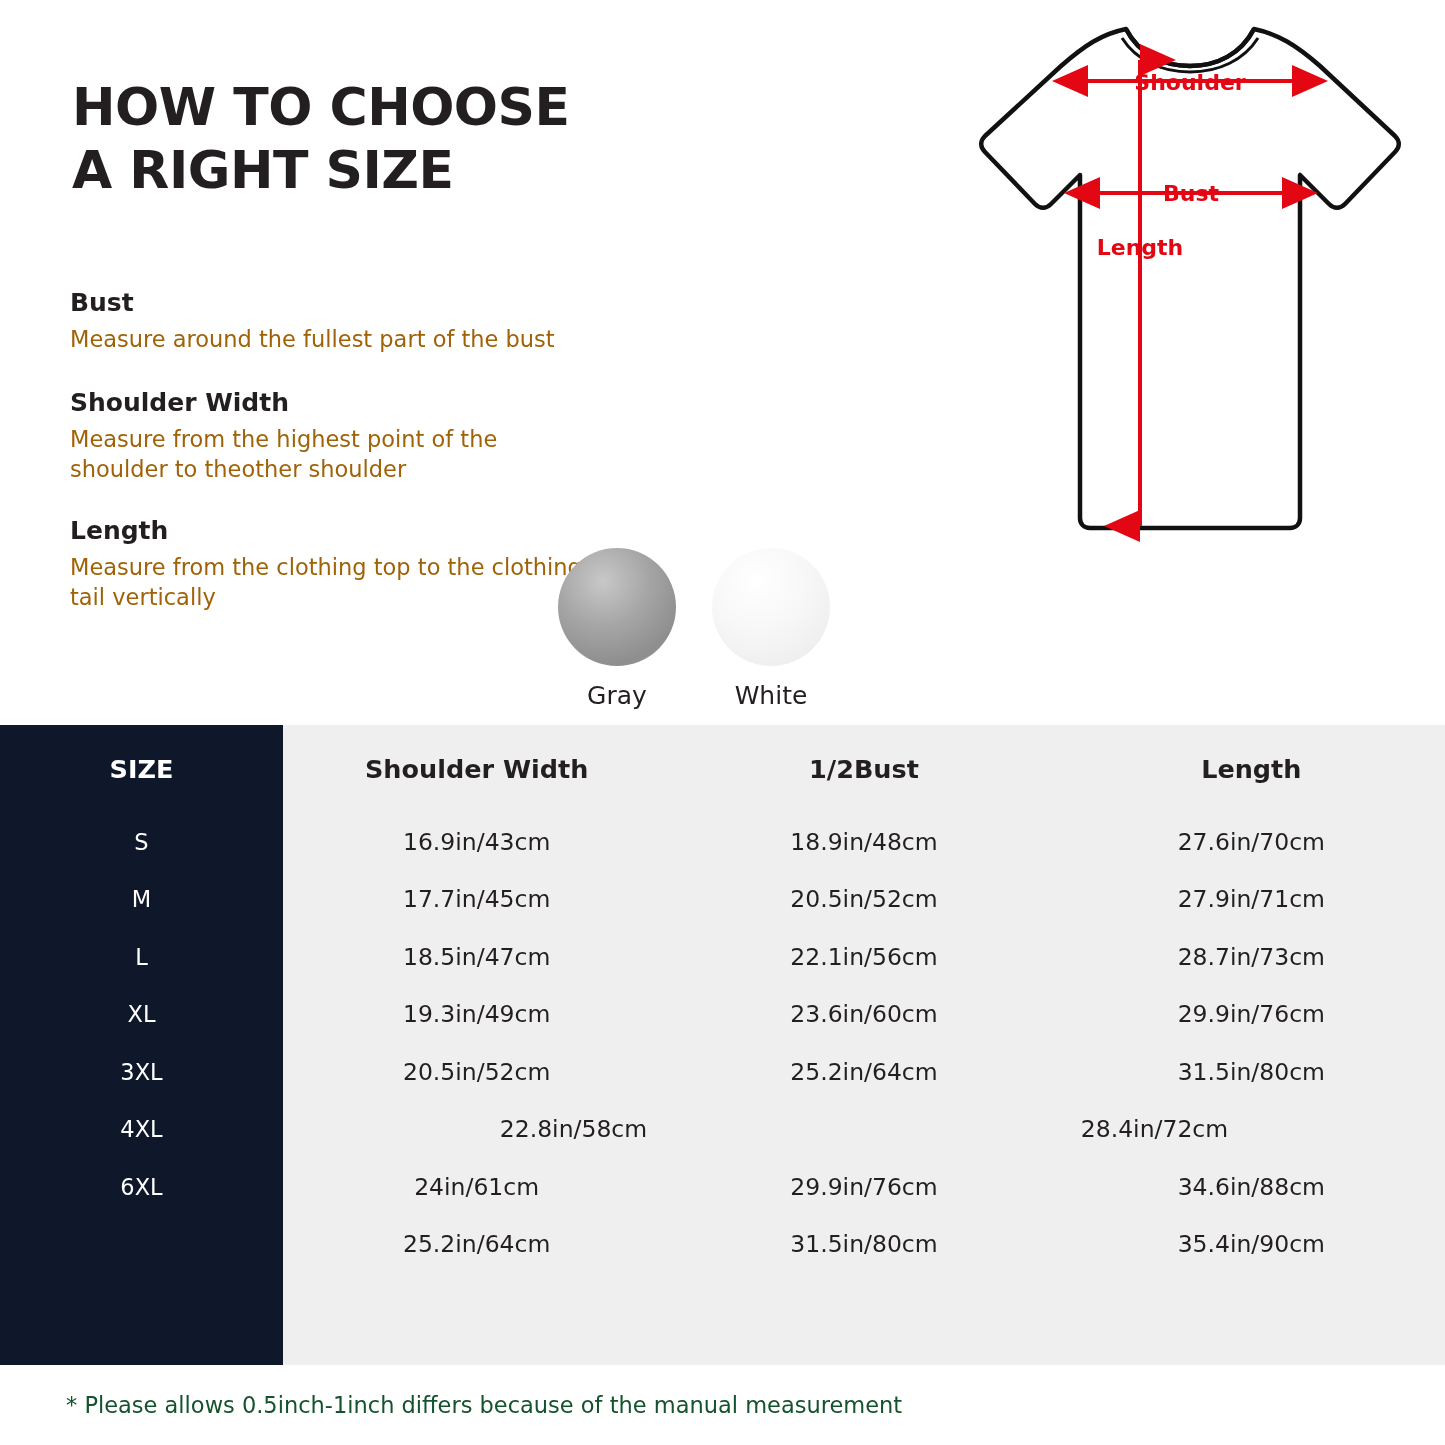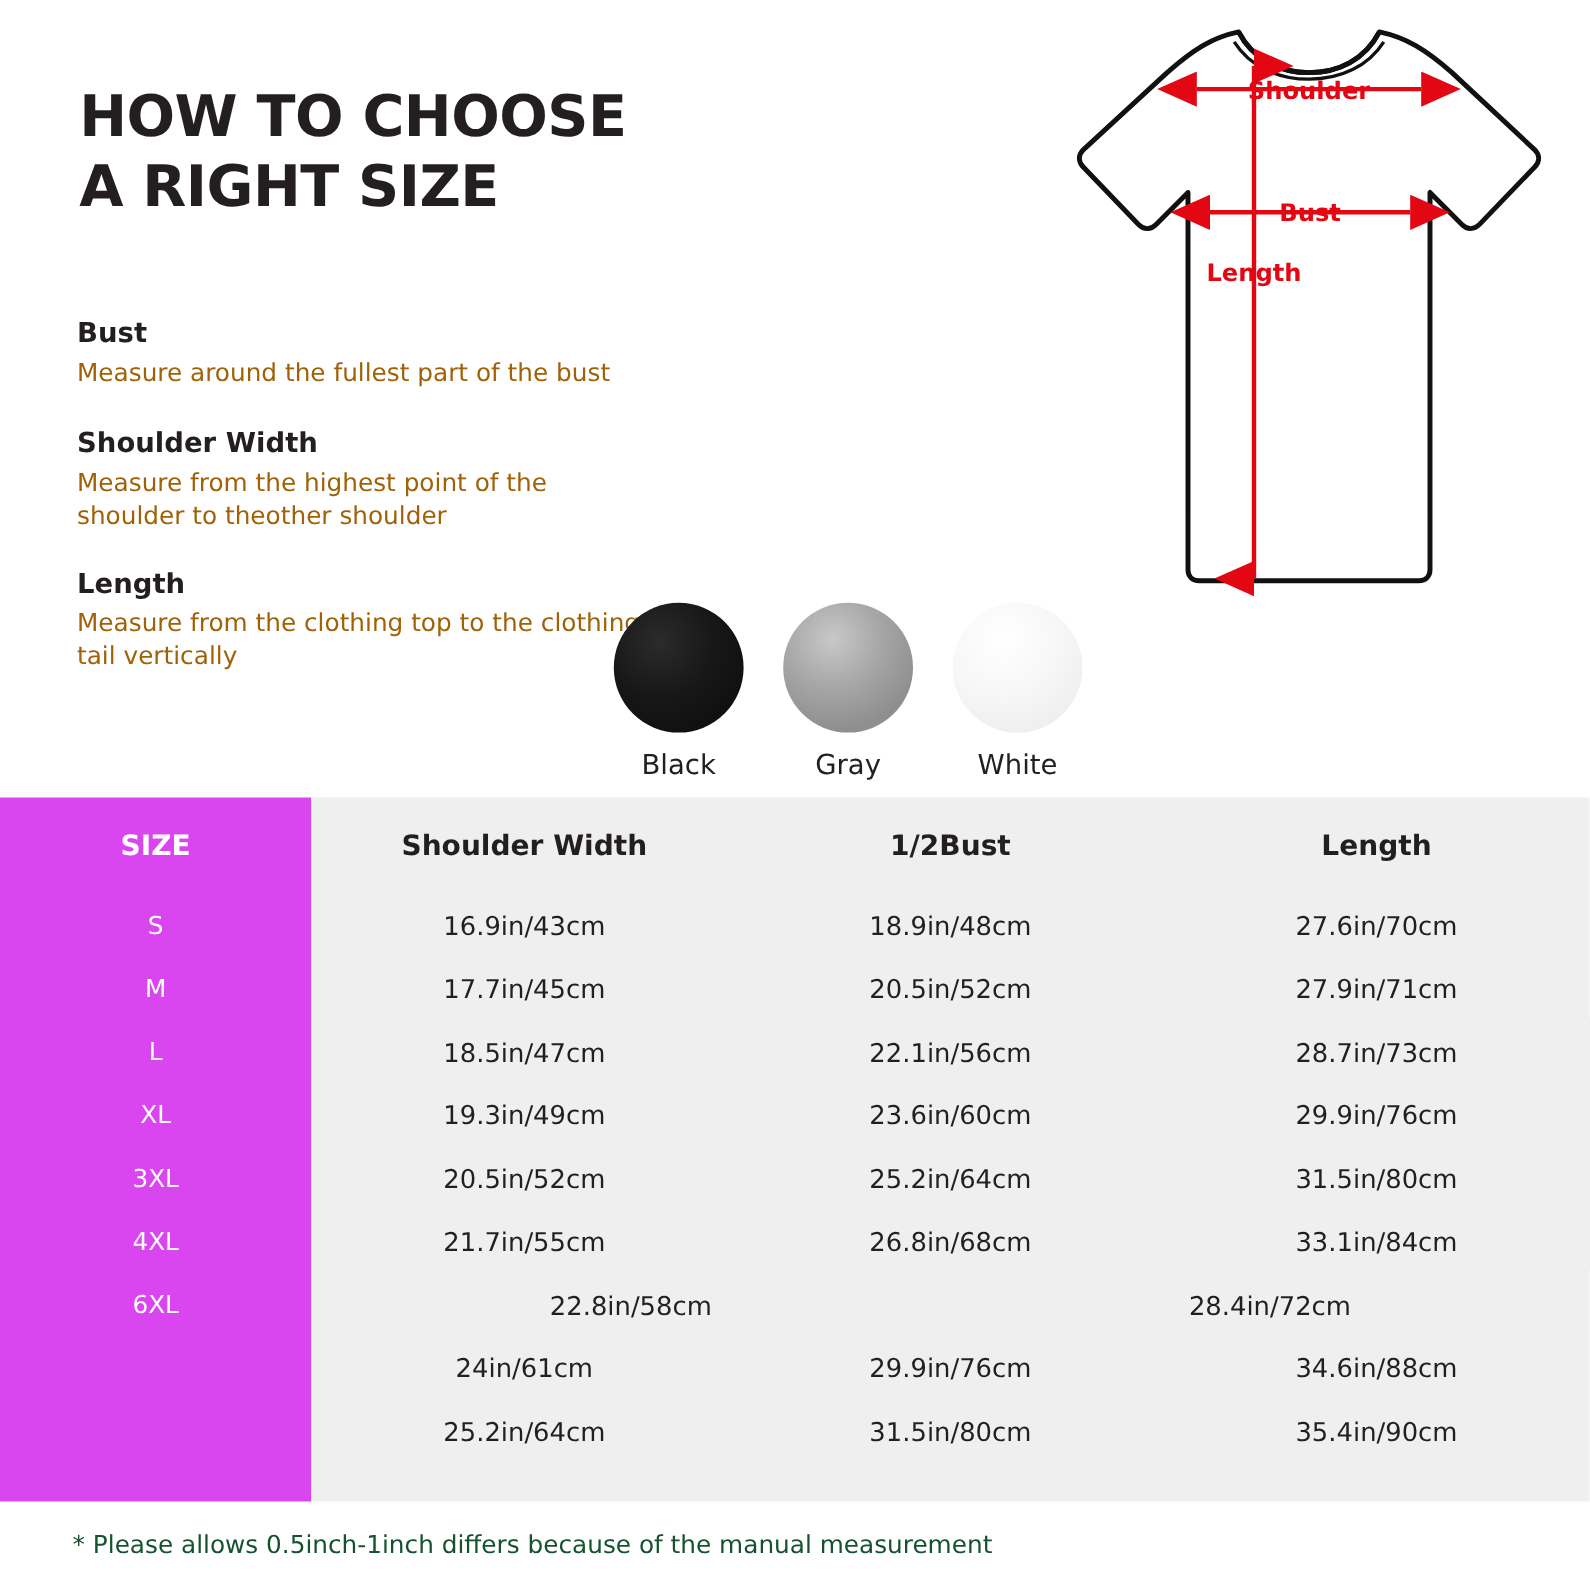--- a/index.html
+++ b/index.html
@@ -99,21 +99,21 @@
   .table-wrap {
     position: absolute;
     left: 0;
     top: 725px;
     width: 1445px;
     height: 640px;
     display: flex;
   }
   .col-size {
     width: 283px;
-    background: #d946ef;
+    background: #0f172a;
     color: #ffffff;
     flex: 0 0 283px;
   }
   .col-rest {
     flex: 1 1 auto;
     background: #efefef;
     color: #231f20;
   }
   .hrow {
     height: 88px;
@@ -167,24 +167,20 @@
       <div class="def-term">Shoulder Width</div>
       <div class="def-desc">Measure from the highest point of the shoulder to theother shoulder</div>
     </div>
 
     <div class="def-block" id="length-block">
       <div class="def-term">Length</div>
       <div class="def-desc">Measure from the clothing top to the clothing tail vertically</div>
     </div>
 
     <div class="swatches">
-      <div class="swatch">
-        <div class="swatch-dot dot-black"></div>
-        <div class="swatch-label">Black</div>
-      </div>
       <div class="swatch">
         <div class="swatch-dot dot-gray"></div>
         <div class="swatch-label">Gray</div>
       </div>
       <div class="swatch">
         <div class="swatch-dot dot-white"></div>
         <div class="swatch-label">White</div>
       </div>
     </div>
 
@@ -302,25 +298,20 @@
         <div class="cell">19.3in/49cm</div>
         <div class="cell">23.6in/60cm</div>
         <div class="cell">29.9in/76cm</div>
       </div>
       <div class="row">
         <div class="cell">20.5in/52cm</div>
         <div class="cell">25.2in/64cm</div>
         <div class="cell">31.5in/80cm</div>
       </div>
       <div class="row">
-        <div class="cell">21.7in/55cm</div>
-        <div class="cell">26.8in/68cm</div>
-        <div class="cell">33.1in/84cm</div>
-      </div>
-      <div class="row">
         <div class="cell">22.8in/58cm</div>
         <div class="cell">28.4in/72cm</div>
       </div>
       <div class="row">
         <div class="cell">24in/61cm</div>
         <div class="cell">29.9in/76cm</div>
         <div class="cell">34.6in/88cm</div>
       </div>
       <div class="row">
         <div class="cell">25.2in/64cm</div>

